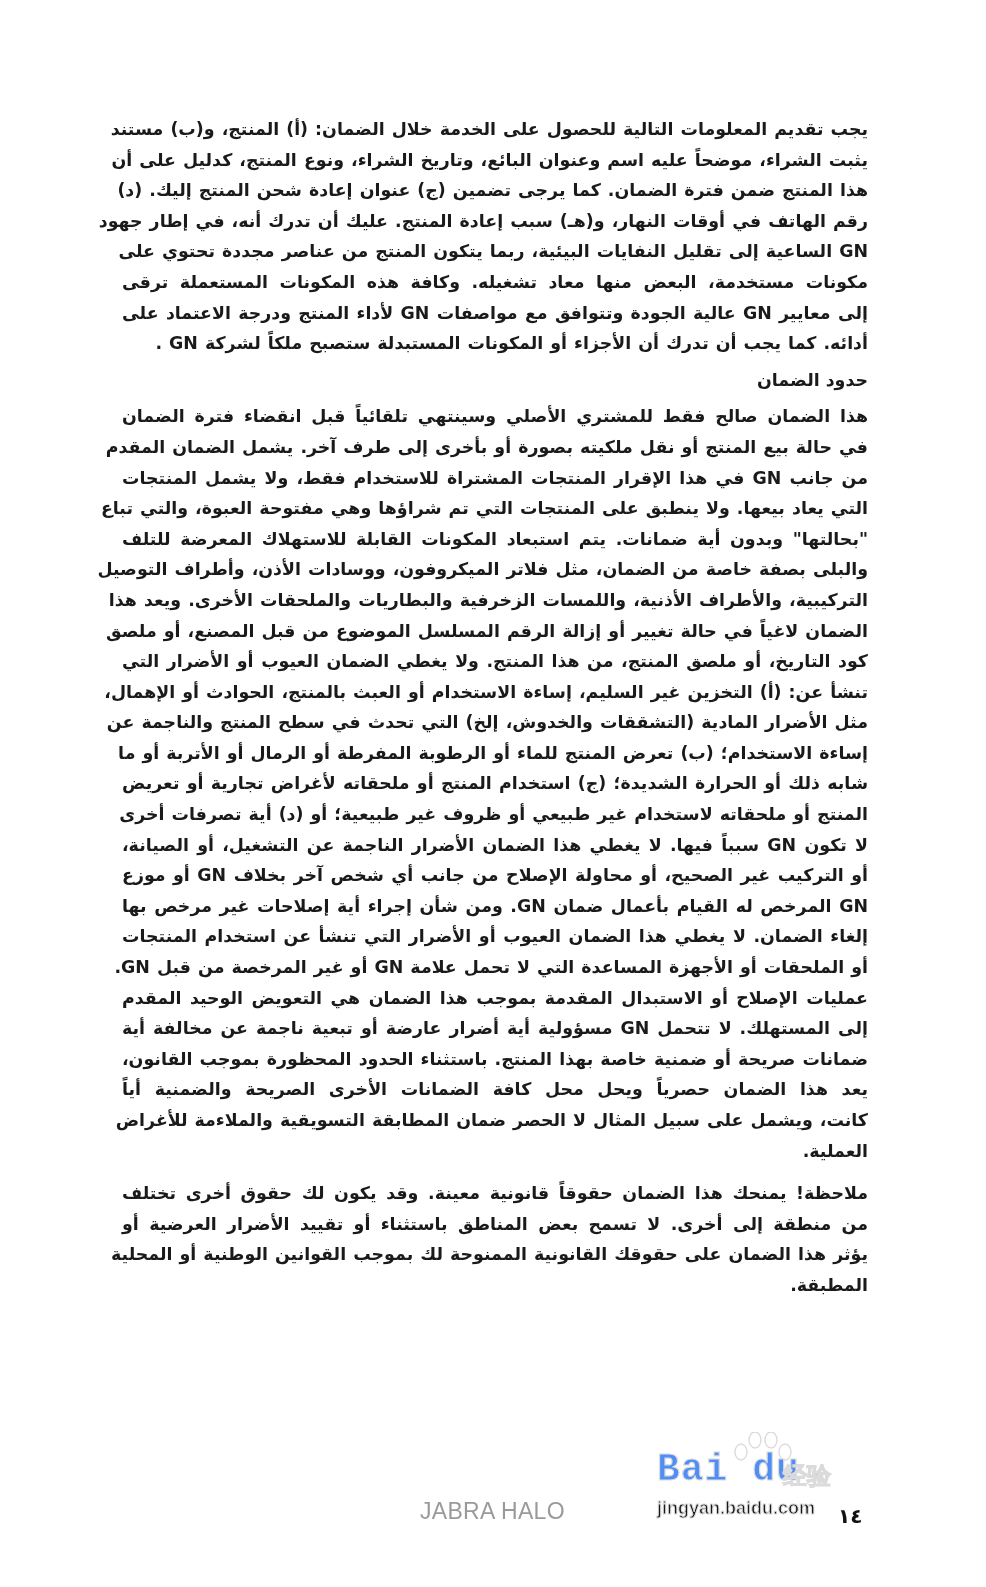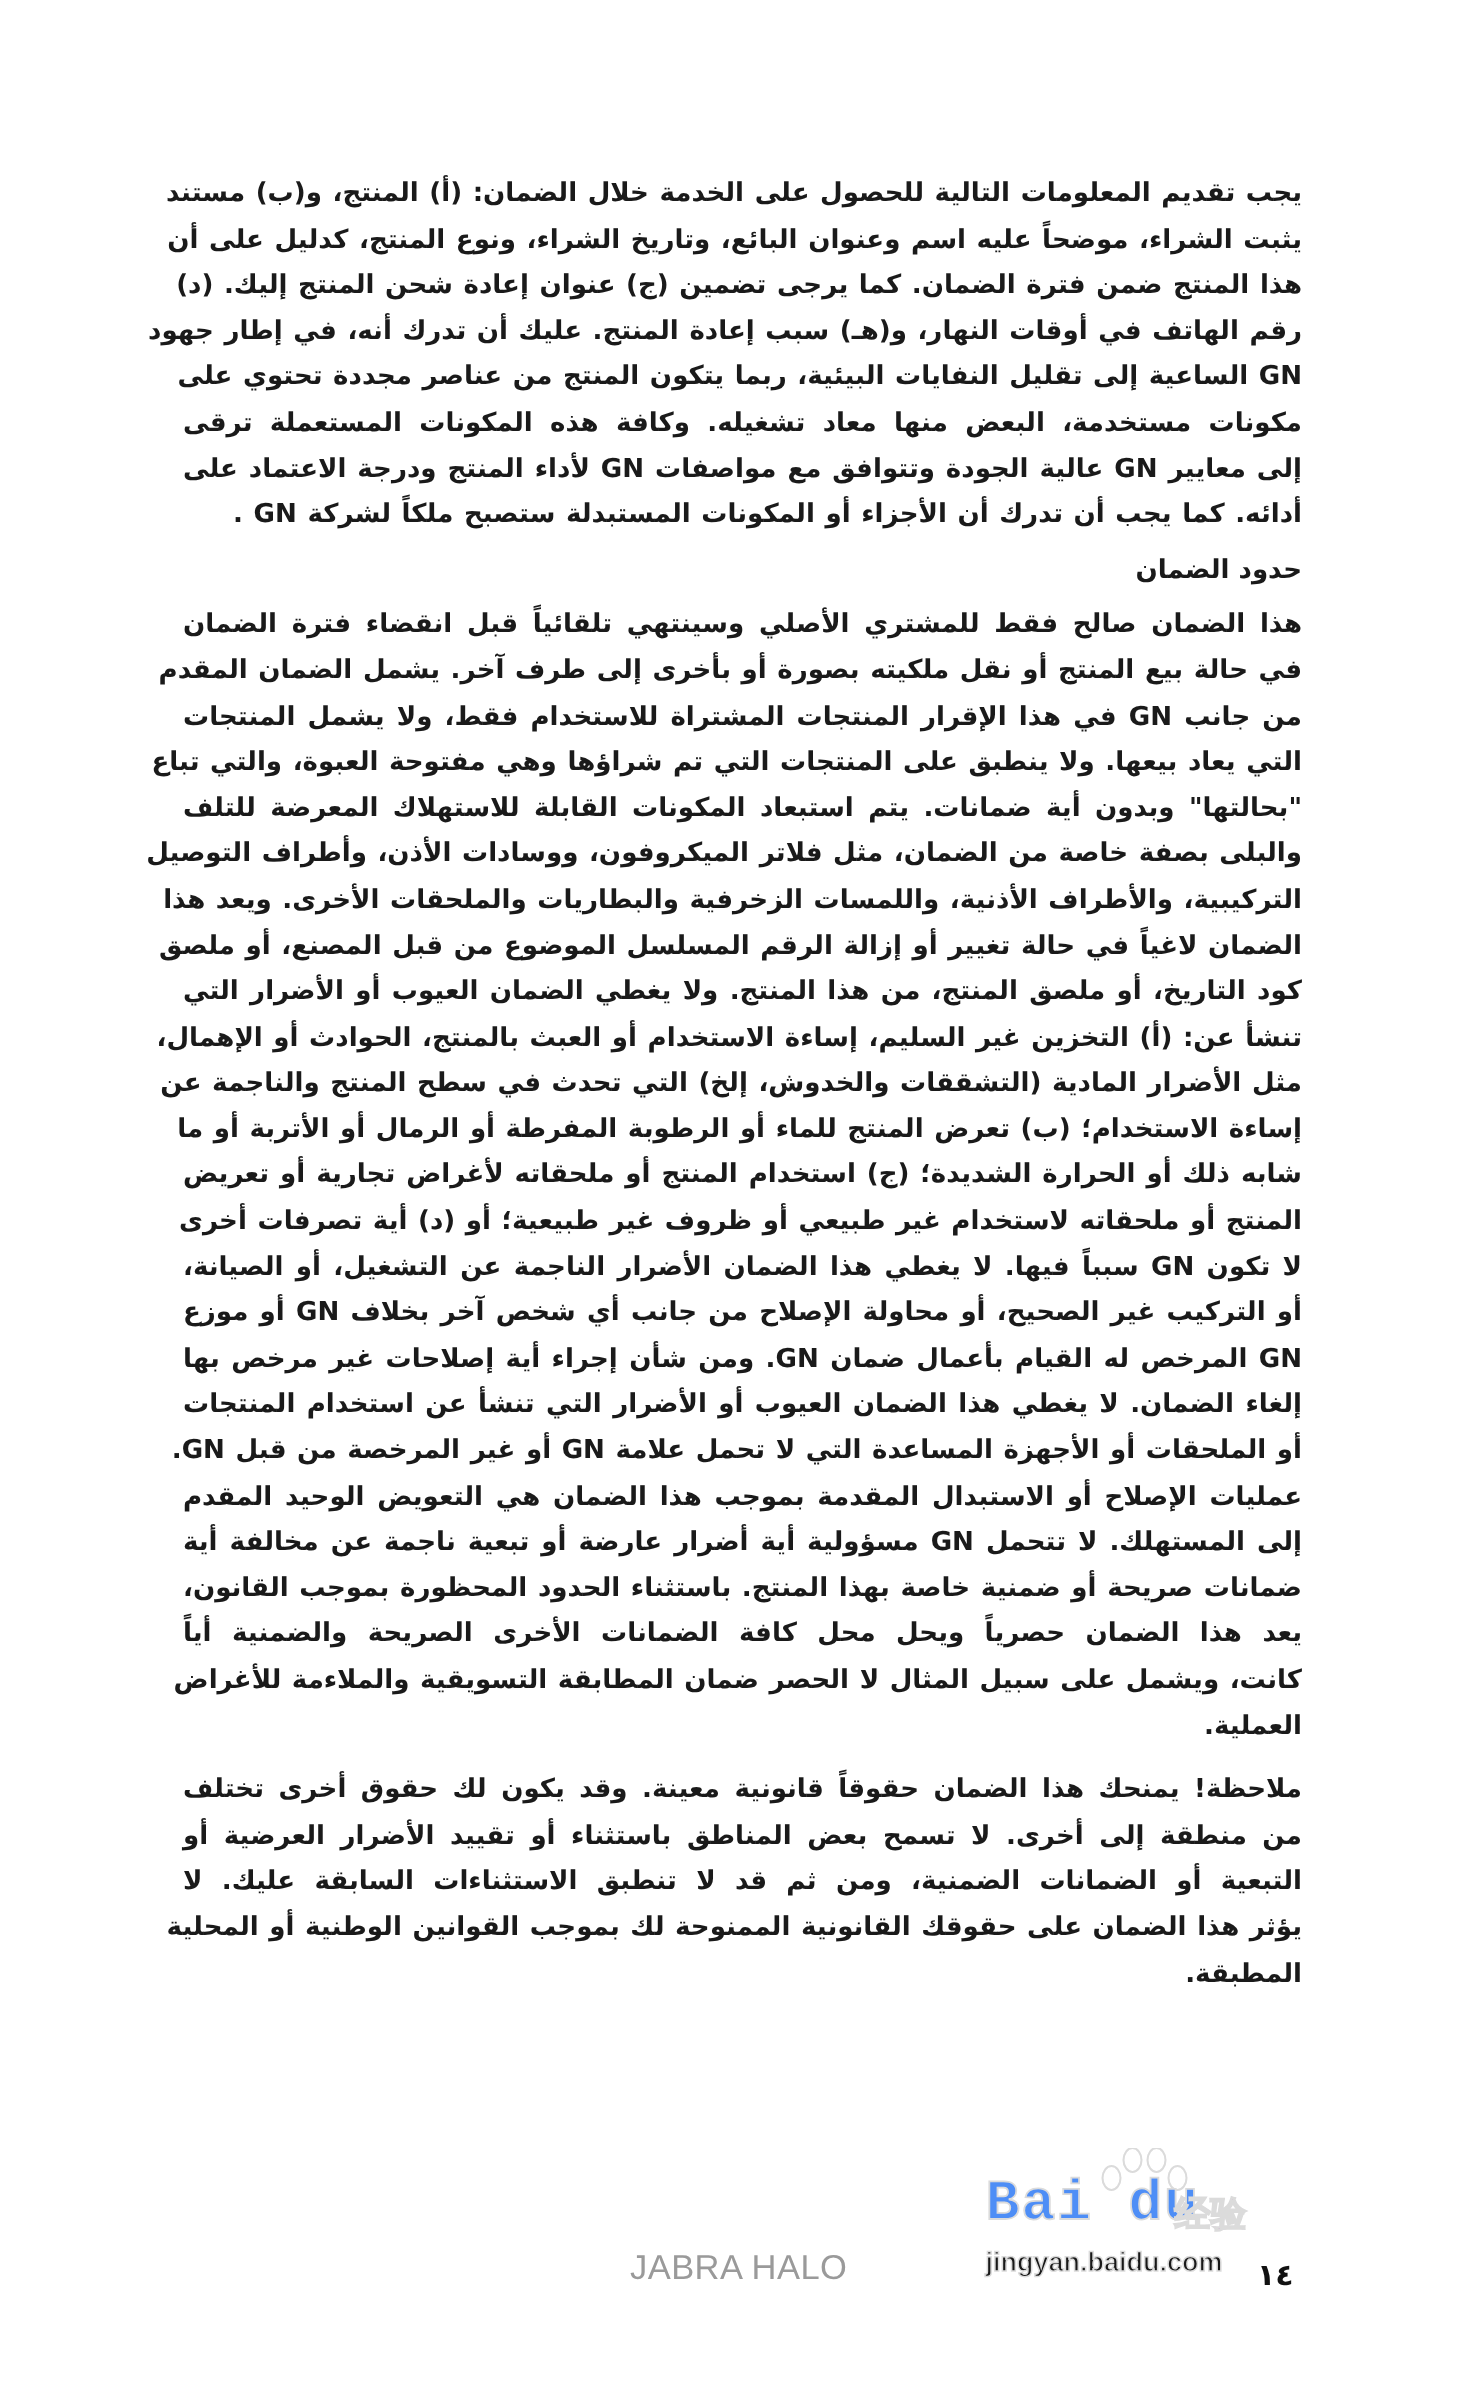--- a/index.html
+++ b/index.html
@@ -162,21 +162,20 @@
     <span class="line">يعد هذا الضمان حصرياً ويحل محل كافة الضمانات الأخرى الصريحة والضمنية أياً</span>
     <span class="line">كانت، ويشمل على سبيل المثال لا الحصر ضمان المطابقة التسويقية والملاءمة للأغراض</span>
     <span class="line last">العملية.</span>
   </div>
 
   <div class="gap-lg"></div>
 
   <div class="para">
     <span class="line">ملاحظة! يمنحك هذا الضمان حقوقاً قانونية معينة. وقد يكون لك حقوق أخرى تختلف</span>
     <span class="line">من منطقة إلى أخرى. لا تسمح بعض المناطق باستثناء أو تقييد الأضرار العرضية أو</span>
-    <span class="line">التبعية أو الضمانات الضمنية، ومن ثم قد لا تنطبق الاستثناءات السابقة عليك. لا</span>
     <span class="line">يؤثر هذا الضمان على حقوقك القانونية الممنوحة لك بموجب القوانين الوطنية أو المحلية</span>
     <span class="line last">المطبقة.</span>
   </div>
 
 </div>
 
 <div class="watermark">
   <svg class="wm-paw" viewBox="0 0 70 40">
     <ellipse cx="14" cy="20" rx="6" ry="8" fill="#fff" stroke="#d8d8d8" stroke-width="1.4"></ellipse>
     <ellipse cx="28" cy="8" rx="6" ry="8" fill="#fff" stroke="#d8d8d8" stroke-width="1.4"></ellipse>

